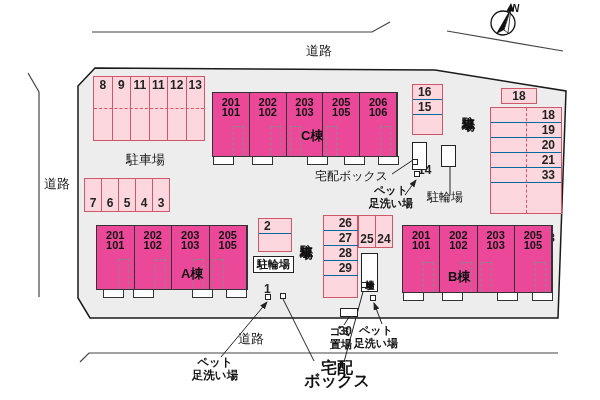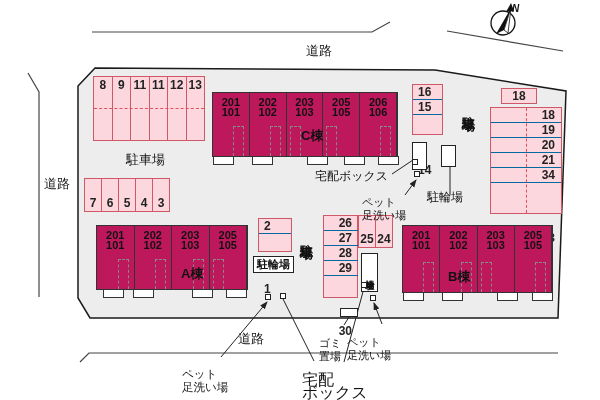--- a/index.html
+++ b/index.html
@@ -18,37 +18,37 @@
   .group.col .cell{border-bottom:1px solid #0369a1;}
   .group.col .cell:last-child{border-bottom:none;margin-top:48px;}
   .n-top .cell{justify-content:center;align-items:flex-start;padding-top:1px;}
   .n-bottom .cell{justify-content:center;align-items:flex-end;padding-bottom:1px;}
   .n-left .cell{justify-content:flex-start;align-items:center;padding-left:5px;}
   .n-right .cell{justify-content:flex-end;align-items:center;padding-right:6px;padding-left:28px;}
   .n-center .cell{justify-content:center;align-items:center;}
   .dash-h{position:absolute;border-top:1px dashed #e0505a;}
   .dash-v{position:absolute;border-left:1px dashed #e0505a;}
   
-  .bldg{position:absolute;display:flex;background:#be185d;border:1px solid #333;box-sizing:border-box;}
+  .bldg{position:absolute;display:flex;background:#ec4899;border:1px solid #333;box-sizing:border-box;}
   .unit{flex:1;position:relative;border-right:1px solid #333;box-sizing:border-box;}
   .unit:last-child{border-right:none;}
   .ulabel{position:absolute;top:4px;left:0;right:0;text-align:center;
           font-size:11px;line-height:10px;font-weight:600;letter-spacing:0;}
   .ulabel span{display:block;}
   .door{position:absolute;right:5px;bottom:0;width:9px;height:29px;
         border:1px dashed #888;border-bottom:none;}
   .bname{position:absolute;font-size:13px;font-weight:600;white-space:nowrap;}
   .step{position:absolute;width:21px;height:9px;background:#fff;border:1px solid #333;box-sizing:border-box;}
   
   .wbox{position:absolute;background:#fff;border:1px solid #222;box-sizing:border-box;}
   .marker{position:absolute;width:6px;height:6px;background:#fff;border:1px solid #222;box-sizing:border-box;}
   
   .lbl{position:absolute;font-size:12px;font-weight:400;white-space:nowrap;}
   .lbl13{font-size:13px;}
-  .two{white-space:normal;font-size:11px;line-height:13px;font-weight:400;margin-top:12px;}
+  .two{white-space:normal;text-align:center;font-size:11px;line-height:13px;font-weight:700;}
   .two span{display:block;}
   .vtext{writing-mode:vertical-rl;text-orientation:upright;letter-spacing:2px;font-size:13px;font-weight:600;}
   .boxedlbl{position:absolute;background:#fff;border:1px solid #222;box-sizing:border-box;
             display:flex;align-items:center;justify-content:center;font-size:11px;font-weight:600;}
   .bike-vbox{display:flex;align-items:center;justify-content:center;}
   .bike-vbox .vtext{font-size:9px;letter-spacing:0;}
 </style>
 </head>
 <body>
 
@@ -160,21 +160,21 @@
     <div class="cell">
         <span>19</span>
       </div>
     <div class="cell">
         <span>20</span>
       </div>
     <div class="cell">
         <span>21</span>
       </div>
     <div class="cell">
-        <span>34</span>
+        <span>33</span>
       </div>
     <div class="cell">
         <span>23</span>
       </div>
   </div>
   <div class="dash-v" style="left:526px;top:108px;height:105px"></div>
 
   <div class="group col n-right" style="left:323px;top:215px;width:35px;height:83px">
     <div class="cell">
         <span>26</span>

